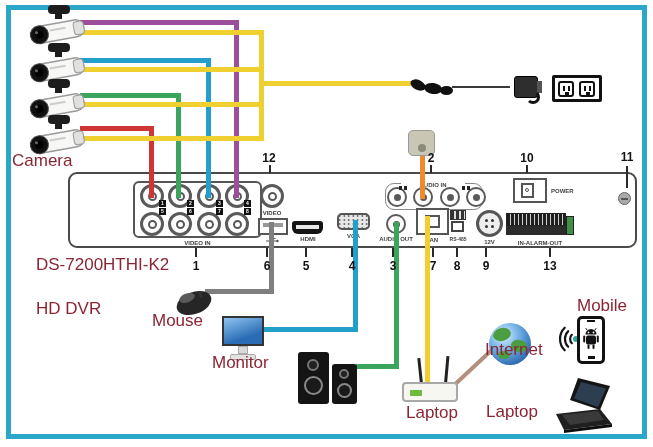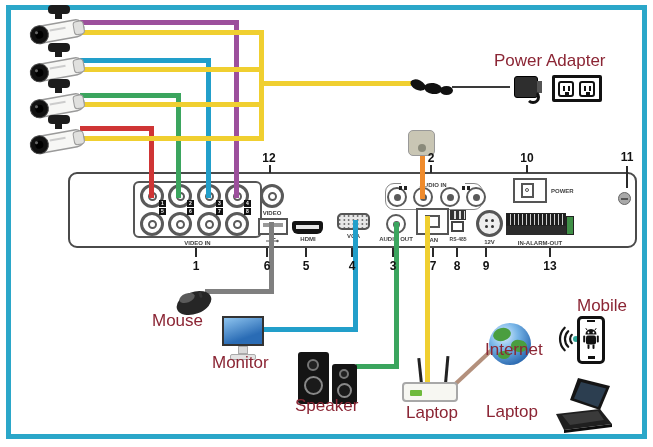--- a/index.html
+++ b/index.html
@@ -283,29 +283,30 @@
   </div>
 
   <svg class="abs" style="left:552px;top:376px" width="64" height="58" viewBox="0 0 64 58">
     <polygon points="26,2 58,10 48,34 18,24" fill="#151515"></polygon>
     <polygon points="29,6 54,12.5 46,31 22,22.5" fill="#2c3e50"></polygon>
     <polygon points="4,38 48,33 60,48 12,54" fill="#1f1f1f"></polygon>
     <polygon points="10,39 46,35 52,44 18,49" fill="#3a3a3a"></polygon>
     <polygon points="12,54 60,48 60,51 12,57" fill="#0d0d0d"></polygon>
   </svg>
 
-  <div class="lbl" style="left:494px;top:51px">Power Adapter</div>
+  <div class="lbl" style="left:12px;top:151px">Camera</div>
   <div class="lbl" style="left:152px;top:311px">Mouse</div>
   <div class="lbl" style="left:212px;top:353px">Monitor</div>
-  <div class="lbl" style="left:295px;top:396px">Speaker</div>
   <div class="lbl" style="left:406px;top:403px">Laptop</div>
   <div class="lbl" style="left:485px;top:340px">Internet</div>
   <div class="lbl" style="left:577px;top:296px">Mobile</div>
   <div class="lbl" style="left:486px;top:402px">Laptop</div>
 
+  <div class="model" style="left:36px;top:255px">DS-7200HTHI-K2</div>
+  <div class="model" style="left:36px;top:299px">HD DVR</div>
 
   <div class="tick" style="left:269px;top:165px;height:8px"></div>
   <div class="tick" style="left:430px;top:165px;height:8px"></div>
   <div class="tick" style="left:526px;top:165px;height:8px"></div>
   <div class="tick" style="left:626px;top:166px;height:22px"></div>
   <div class="num" style="left:269px;top:151px">12</div>
   <div class="num" style="left:431px;top:151px">2</div>
   <div class="num" style="left:527px;top:151px">10</div>
   <div class="num" style="left:627px;top:150px">11</div>
 

